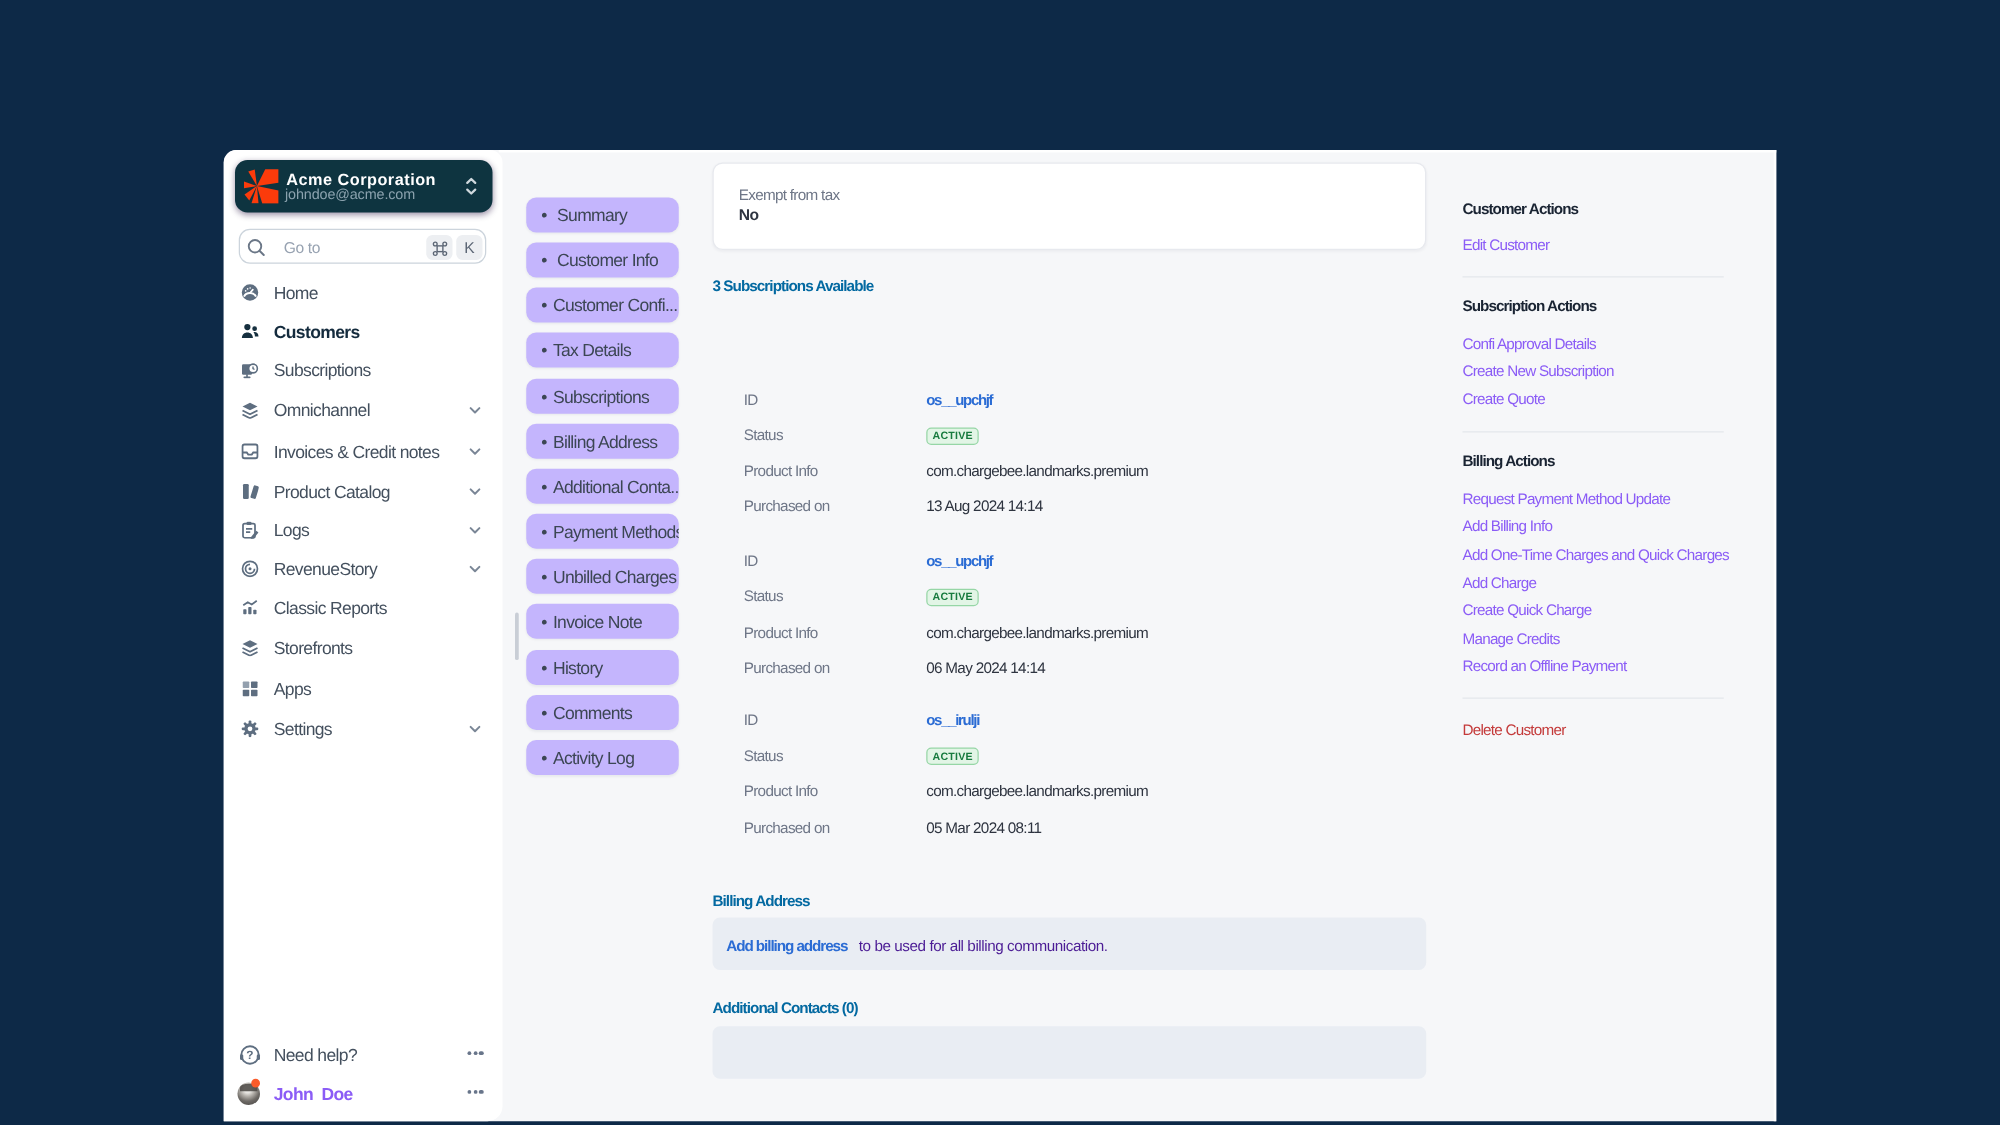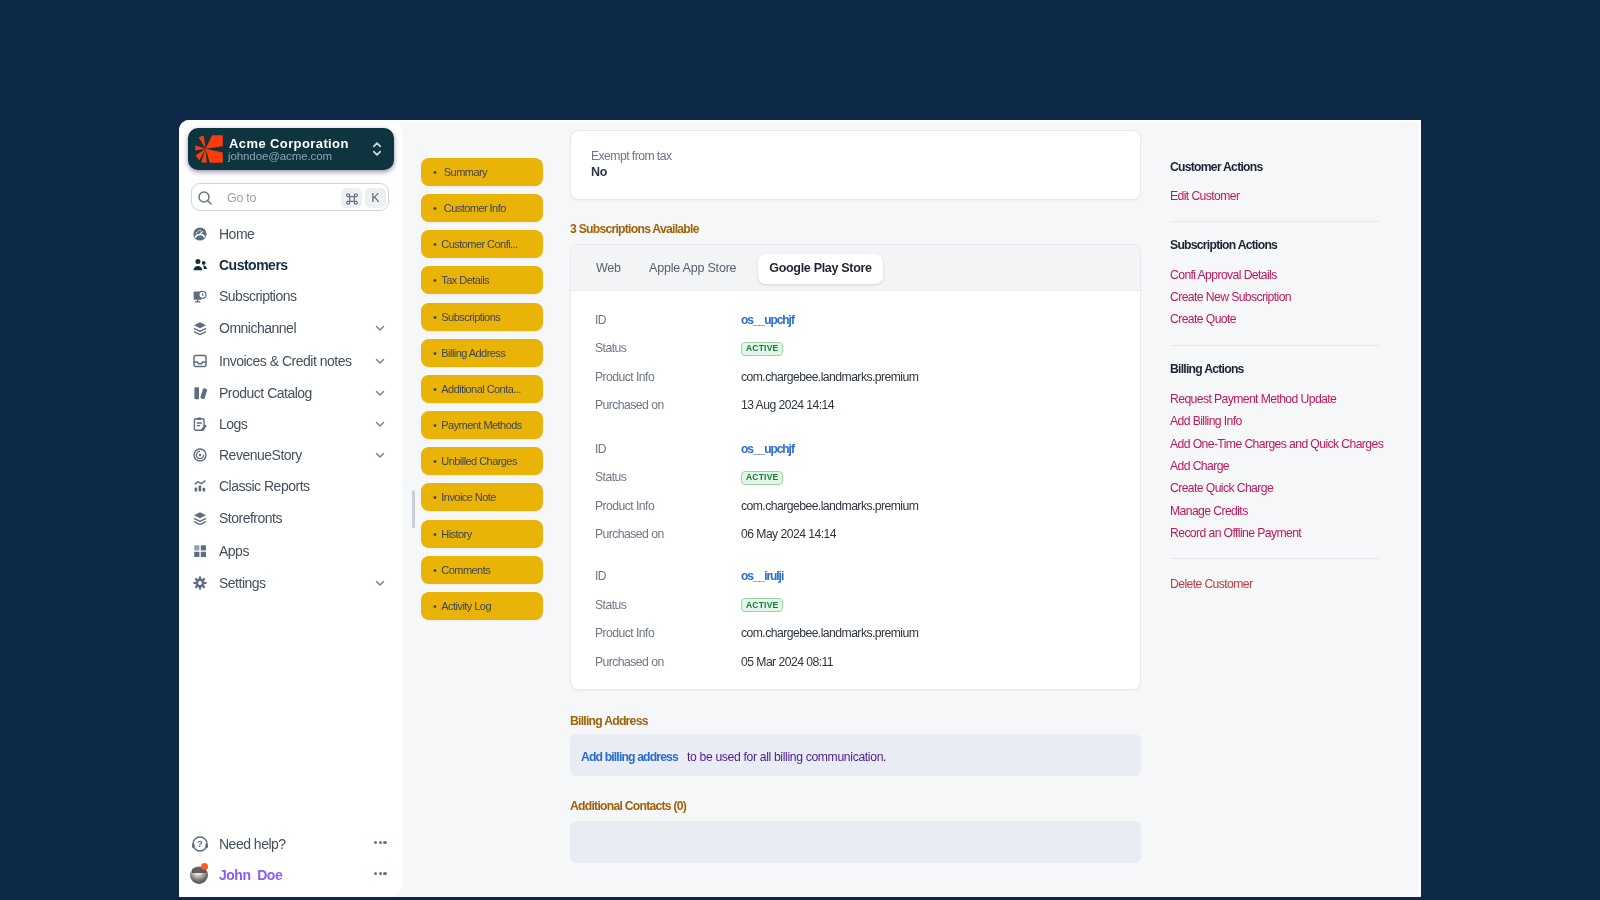--- a/index.html
+++ b/index.html
@@ -26,39 +26,39 @@
             border:1px solid #ccd4dc; border-radius:9px; }
   .kbd { position:absolute; top:4px; width:21px; height:20px; background:#edeff2; border-radius:5px;
          text-align:center; color:#5c6675; }
 
   
   .nav-item { position:absolute; left:40px; font-size:14px; letter-spacing:-0.5px; color:#44505e; white-space:nowrap; }
   .nav-ico  { position:absolute; left:14px; width:14px; height:14px; }
   .nav-chev { position:absolute; left:196px; }
 
   
-  .pill { position:absolute; left:242px; width:122px; height:28px; background:#eab308; border-radius:8px;
-          box-shadow:0 1px 2px rgba(20,30,50,0.06); font-size:11px; letter-spacing:-0.55px; color:#3c4654; line-height:28px;
+  .pill { position:absolute; left:242px; width:122px; height:28px; background:#c4b5fd; border-radius:8px;
+          box-shadow:0 1px 2px rgba(20,30,50,0.06); font-size:14px; letter-spacing:-0.55px; color:#3c4654; line-height:28px;
           padding-left:12px; white-space:nowrap; overflow:hidden; }
   .pill b.dot { font-weight:normal; margin-right:5px; }
 
   
   .card { position:absolute; background:#fff; border:1px solid #e7e9ee; border-radius:8px;
           box-shadow:0 1px 2px rgba(16,24,40,0.04); }
   .lab { position:absolute; font-size:12.2px; letter-spacing:-0.55px; line-height:14px; color:#6e7687; white-space:nowrap; }
   .val { position:absolute; font-size:12.2px; letter-spacing:-0.55px; line-height:14px; color:#2e3440; white-space:nowrap; }
   .link { color:#2b6cd4; font-weight:bold; }
-  .h2 { position:absolute; font-size:12.2px; letter-spacing:-0.75px; font-weight:bold; color:#a16207; white-space:nowrap; }
+  .h2 { position:absolute; font-size:12.2px; letter-spacing:-0.75px; font-weight:bold; color:#0369a1; white-space:nowrap; }
   .badge { position:absolute; font-size:8.5px; line-height:9px; font-weight:bold; letter-spacing:0.2px; color:#177a3e;
            background:#e2f5e6; border:1px solid #96d6a6; border-radius:4px; padding:1.5px 4px; }
   .panel { position:absolute; left:391px; width:571px; height:42px; background:#e9edf3; border-radius:6px; }
 
   
   .rh { position:absolute; left:991px; font-size:12.2px; letter-spacing:-0.75px; font-weight:bold; color:#1a2433; white-space:nowrap; }
-  .rl { position:absolute; left:991px; font-size:12.2px; letter-spacing:-0.6px; color:#be185d; white-space:nowrap; }
+  .rl { position:absolute; left:991px; font-size:12.2px; letter-spacing:-0.6px; color:#8b5cf6; white-space:nowrap; }
   .rdiv { position:absolute; left:991px; width:209px; height:1px; background:#e4e7eb; }
 </style>
 </head>
 <body>
 <div id="app">
 <div id="win">
 
   <div id="sidebar"></div>
   <div class="abs" style="left:220px;top:0;width:1022px;height:2px;background:rgba(255,255,255,0.92);"></div>
   <div class="abs" style="left:1240px;top:0;width:2px;height:777px;background:rgba(255,255,255,0.92);"></div>
@@ -264,27 +264,20 @@
         <div class="pill" style="top:471.79999999999995px;"><b class="dot">•</b>Activity Log</div>
       </div>
   <div class="abs" style="left:232.5px;top:370px;width:3px;height:38px;background:#c9ced6;border-radius:2px;"></div>
 
   <div class="card" style="left:391px;top:10px;width:571px;height:70px;"></div>
   <div class="lab" style="left:412px;top:29px;">Exempt from tax</div>
   <div class="val" style="left:412px;top:45px;font-weight:bold;font-size:12.5px;letter-spacing:-0.4px;">No</div>
 
   <div class="h2" style="left:391px;top:102px;">3 Subscriptions Available</div>
 
-  <div class="card" style="left:391px;top:124px;width:571px;height:446px;overflow:hidden;">
-    <div style="position:absolute;left:0;top:0;width:100%;height:46px;background:#f3f4f6;border-bottom:1px solid #ebedf0;"></div>
-    <div class="t" style="left:25px;top:16px;font-size:12.5px;letter-spacing:-0.2px;color:#596170;">Web</div>
-    <div class="t" style="left:78px;top:16px;font-size:12.5px;letter-spacing:-0.2px;color:#596170;">Apple App Store</div>
-    <div class="abs" style="left:187px;top:9px;width:125px;height:30px;background:#fff;border-radius:8px;box-shadow:0 1px 3px rgba(20,30,60,0.15);"></div>
-    <div class="t" style="left:187px;top:16px;width:125px;text-align:center;font-size:12.5px;letter-spacing:-0.3px;font-weight:bold;color:#1f2430;">Google Play Store</div>
-  </div>
 
   <div id="rows">
         <div class="lab" style="left:416px;top:192.5px;">ID</div>
         <div class="val" style="left:562px;top:192.5px;color:#2b6cd4;font-weight:bold;font-size:12px;letter-spacing:-1.05px;">os__upchjf</div>
         <div class="lab" style="left:416px;top:221px;">Status</div>
         <div class="badge" style="left:562px;top:221.5px;">ACTIVE</div>
         <div class="lab" style="left:416px;top:249.5px;">Product Info</div>
         <div class="val" style="left:562px;top:249.5px;">com.chargebee.landmarks.premium</div>
         <div class="lab" style="left:416px;top:278px;">Purchased on</div>
         <div class="val" style="left:562px;top:278px;">13 Aug 2024 14:14</div>

